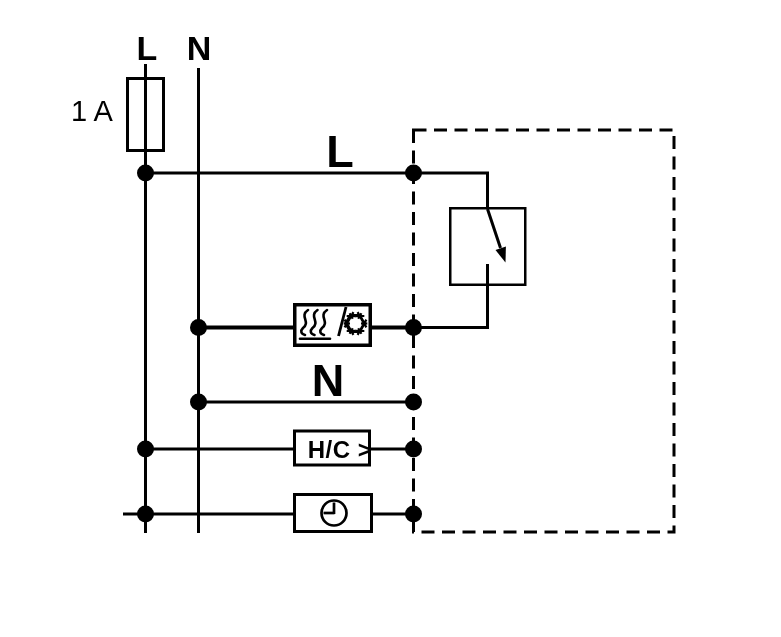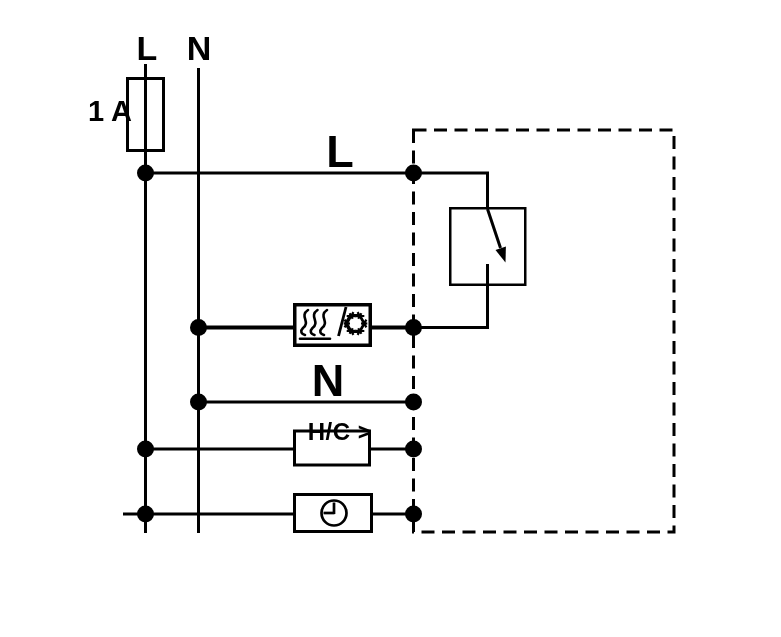--- a/index.html
+++ b/index.html
@@ -15,21 +15,21 @@
   .lbl {
     position:absolute;
     color:#000;
     line-height:1;
     text-align:center;
     white-space:nowrap;
     user-select:none;
   }
   .lbl-top   { font-size:34px; font-weight:700; }
   .lbl-wire  { font-size:45px; font-weight:700; }
-  .lbl-fuse  { font-size:29px; font-weight:700;margin-left:18px; }
+  .lbl-fuse  { font-size:29px; font-weight:400; }
   .lbl-hc    { font-size:24px; font-weight:700; letter-spacing:0.5px; }
 </style>
 </head>
 <body>
 
 <div class="canvas">
 
   <svg width="781" height="637" viewBox="0 0 781 637">
     <defs>
       <g id="sfTick" stroke="#000" stroke-width="2.2">
@@ -106,14 +106,14 @@
       <circle cx="145.5" cy="514" r="8.5"></circle>
       <circle cx="413.5" cy="514" r="8.5"></circle>
     </g>
   </svg>
 
   <div class="lbl lbl-top" style="left:126px; top:31px; width:42px;">L</div>
   <div class="lbl lbl-top" style="left:177px; top:31px; width:44px;">N</div>
   <div class="lbl lbl-fuse" style="left:66px; top:97px; width:52px;">1 A</div>
   <div class="lbl lbl-wire" style="left:317px; top:129px; width:46px;">L</div>
   <div class="lbl lbl-wire" style="left:304px; top:358px; width:48px;">N</div>
-  <div class="lbl lbl-hc" style="left:296px; top:420px; width:88px;">H/C &gt;</div>
+  <div class="lbl lbl-hc" style="left:296px; top:438px; width:88px;">H/C &gt;</div>
 </div>
 
 </body></html>

